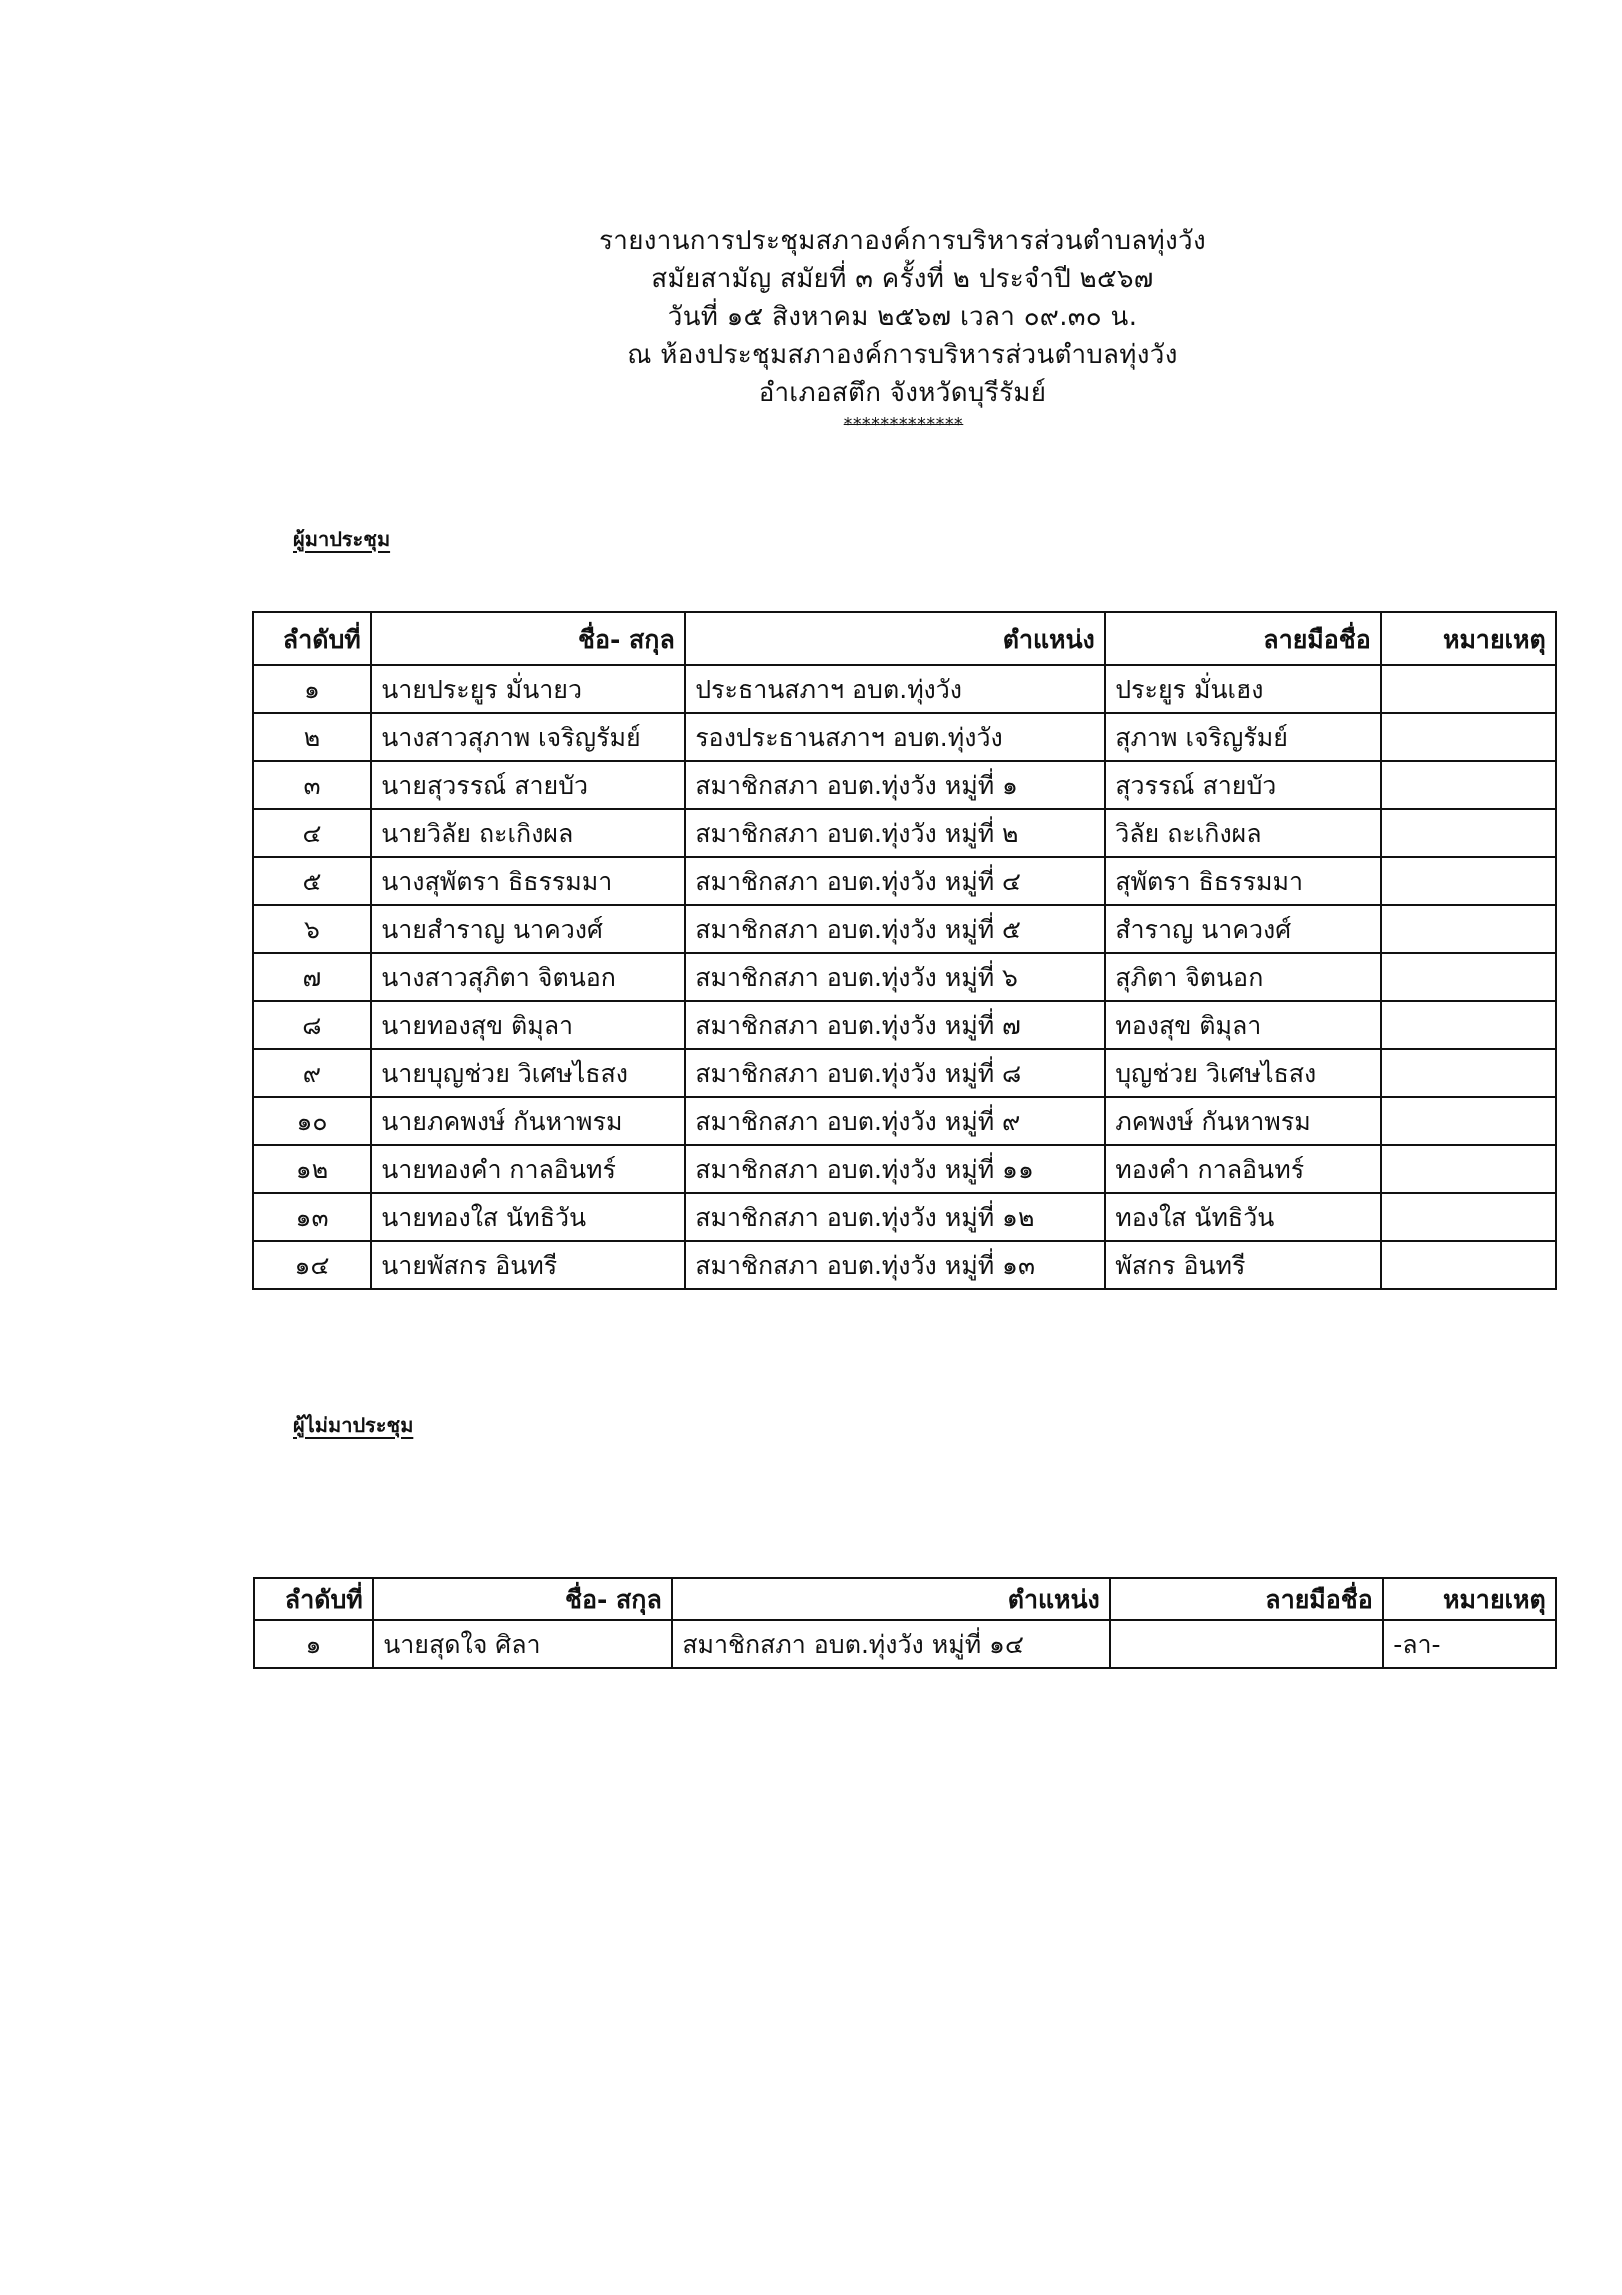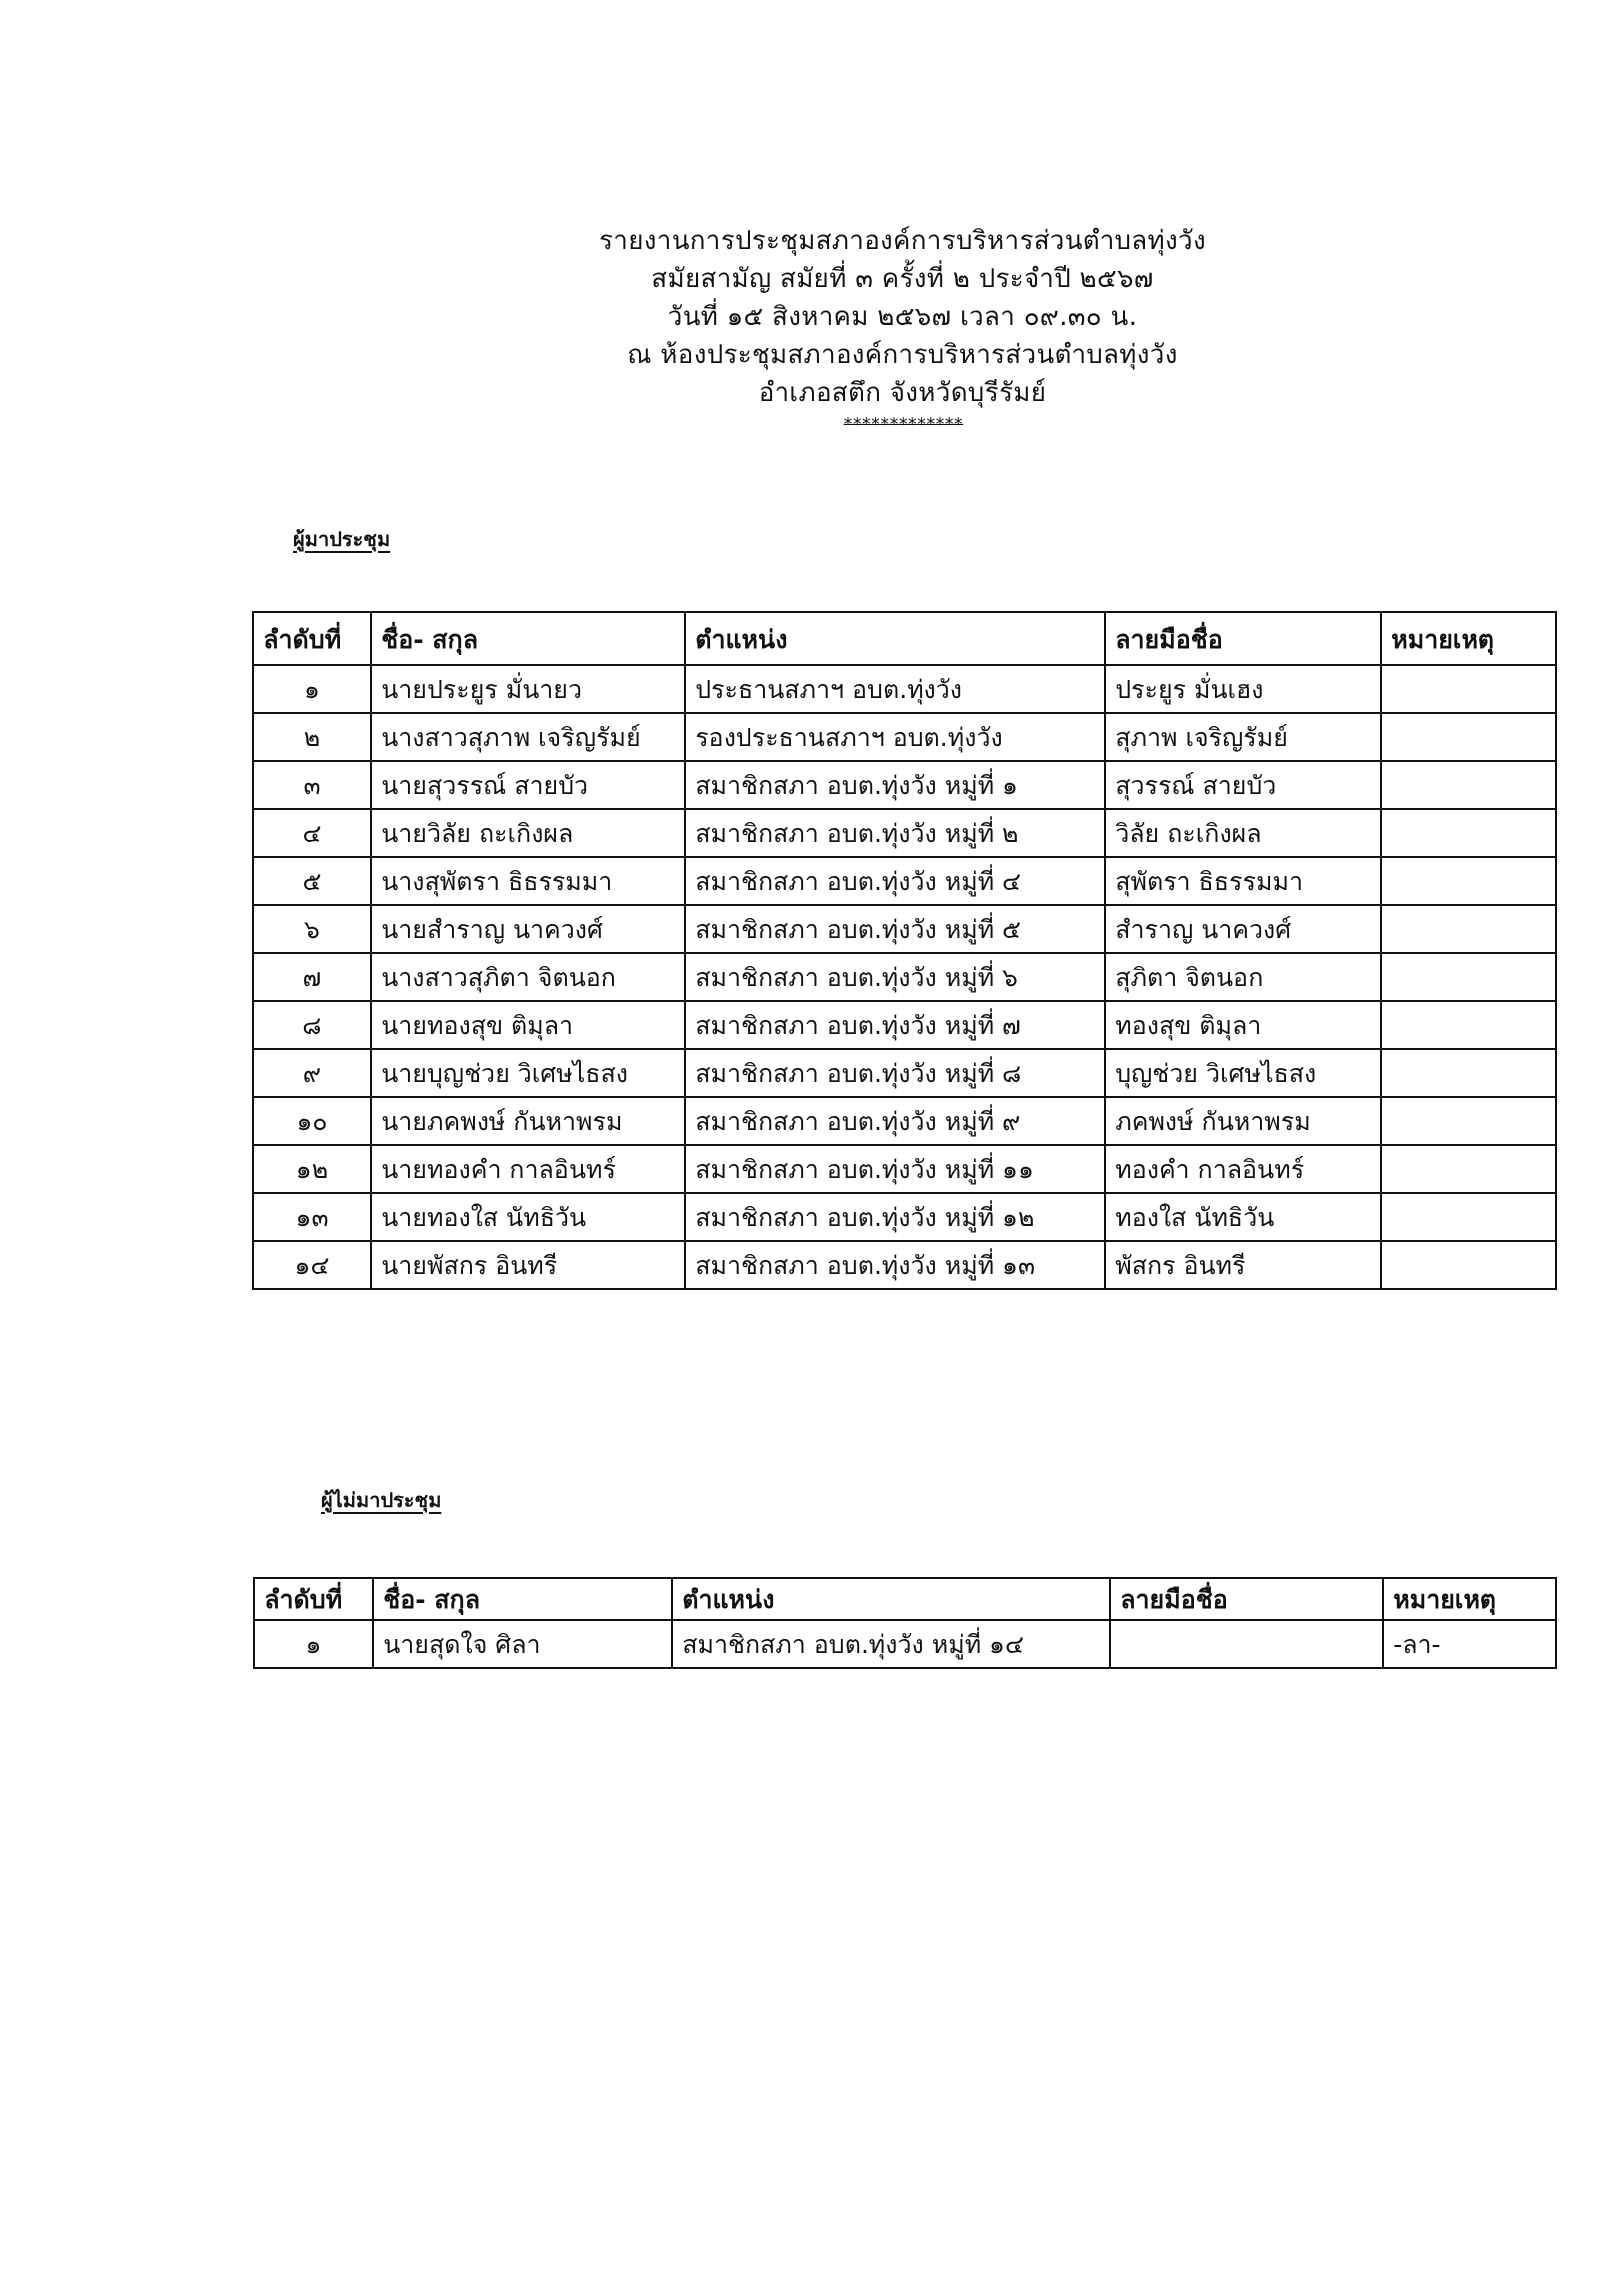--- a/index.html
+++ b/index.html
@@ -20,31 +20,31 @@
     font-size: 17px; line-height: 19.6px; letter-spacing: 0.7px;
     transform: translateX(92px); margin-top: 3.9px;
     text-decoration: line-through;
   }
   .section-heading {
     position: absolute; left: 293px; font-size: 20px; font-weight: bold;
     text-decoration: underline; text-underline-offset: 5.2px;
     text-decoration-thickness: 2px;
   }
   #sec1-heading { top: 523px; }
-  #sec2-heading { top: 1484px; margin-left: 28px; }
+  #sec2-heading { top: 1409px; }
 
   table.roster {
     position: absolute; border-collapse: collapse; table-layout: fixed;
     font-size: 25px;
   }
   table.roster th, table.roster td {
     border: 2px solid #111; padding: 0 9.2px; white-space: nowrap; overflow: hidden;
     vertical-align: middle;
   }
-  table.roster th { font-weight: bold; text-align: left; font-size: 25px; margin-top: 24px; }
+  table.roster th { font-weight: bold; text-align: right; font-size: 25px; margin-top: 24px; }
   table.roster td.num { text-align: center; }
   table.roster td.remark { text-align: left; }
   #table-present { left: 252px; top: 611px; width: 1303px; }
   #table-present th { height: 51px; }
   #table-present td { height: 46px; }
   #table-absent { left: 253px; top: 1577px; width: 1302px; }
   #table-absent th { height: 37px; }
   #table-absent td { height: 46px; }
 </style>
 </head>

